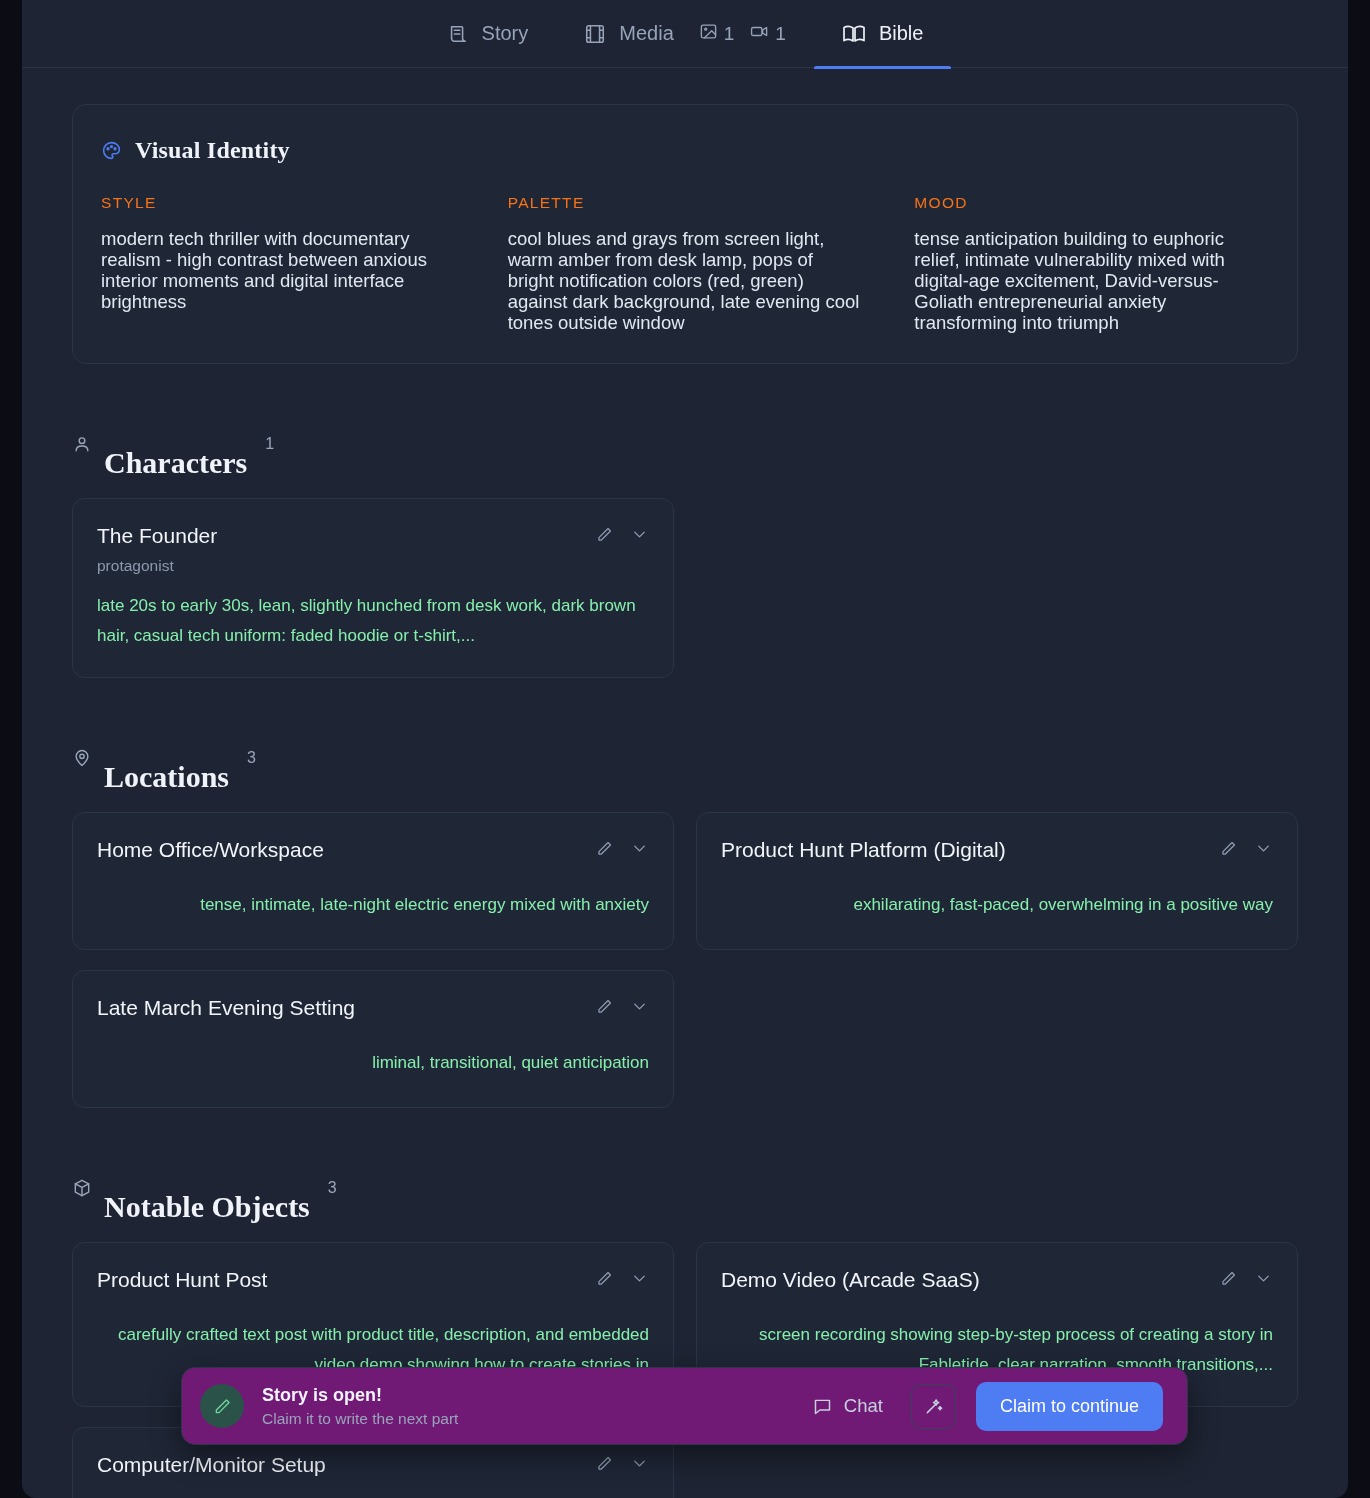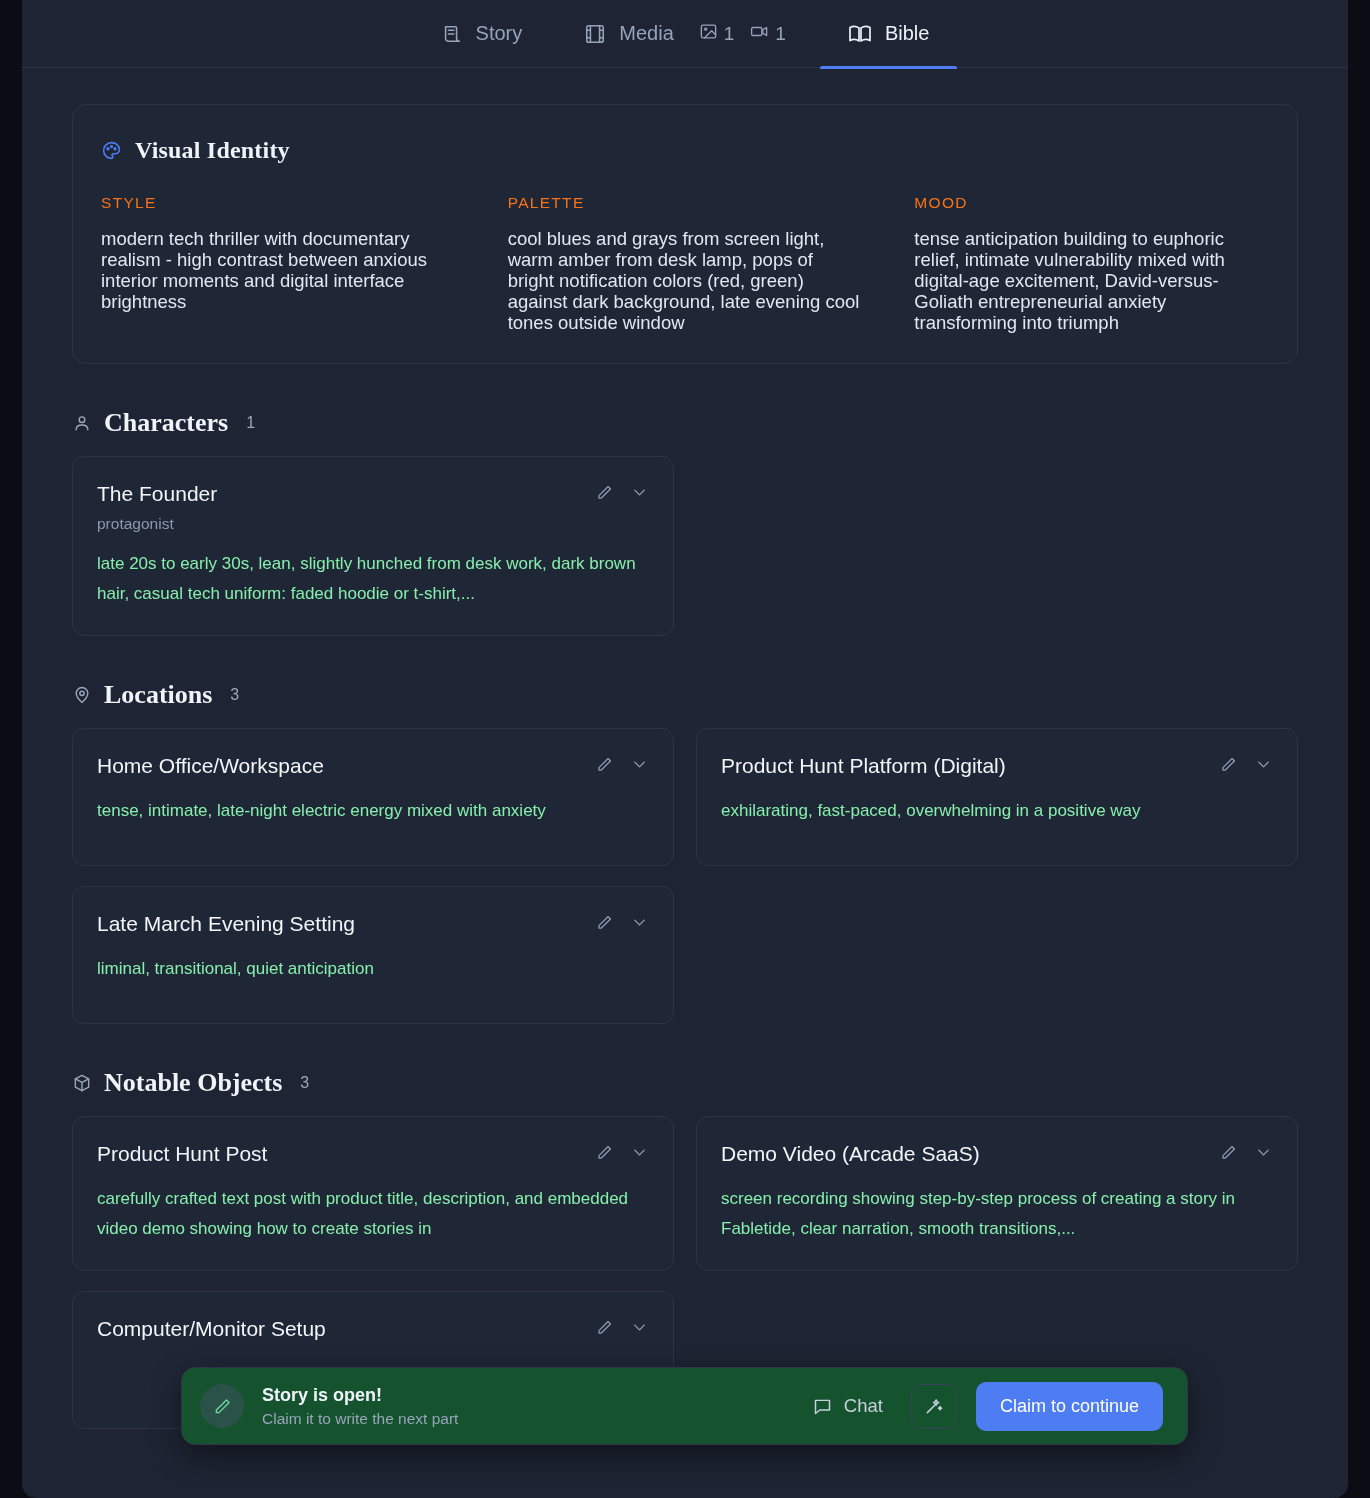--- a/index.html
+++ b/index.html
@@ -35,21 +35,21 @@
   }
 
   
   .tabbar {
     position: relative;
     height: 68px;
     border-bottom: 1px solid #2b3346;
     display: flex;
     align-items: center;
     justify-content: center;
-    gap: 6px;
+    gap: 0px;
   }
   .tab {
     display: flex;
     align-items: center;
     gap: 13px;
     height: 68px;
     padding: 0 28px;
     color: #97a3b8;
     font-size: 20px;
     cursor: pointer;
@@ -118,23 +118,24 @@
 
   
   .section-head {
     display: flex;
     align-items: center;
     gap: 12px;
     margin: 44px 0 18px 0;
   }
   .section-title {
     font-family: "Liberation Serif", serif;
-    font-size: 26px;
+    font-size: 30px;
     font-weight: 700;
     color: #f0f3f9;
+    margin-top: 38px;
   }
   .section-count {
     font-size: 16px;
     color: #9aa6ba;
     margin-left: 6px;
   }
 
   
   .grid {
     display: grid;
@@ -165,30 +166,30 @@
     font-size: 15.5px;
     color: #8c99ae;
     margin-top: 9px;
   }
   .ent-desc {
     font-size: 17px;
     line-height: 30px;
     color: #86efac;
     margin-top: 16px;
   }
-  .ent-card.tight .ent-desc { margin-top: 18px; }
+  .ent-card.tight .ent-desc { margin-top: 28px; text-align: right; }
 
   
   .claimbar {
     position: absolute;
     left: 181px;
     top: 1367px;
     width: 1007px;
     height: 78px;
-    background: #14532d;
+    background: #701a75;
     border: 1px solid #2e3749;
     border-radius: 14px;
     display: flex;
     align-items: center;
     padding: 0 24px 0 18px;
     box-shadow: 0 10px 30px rgba(0,0,0,.45);
   }
   .claim-avatar {
     width: 44px; height: 44px;
     border-radius: 50%;

